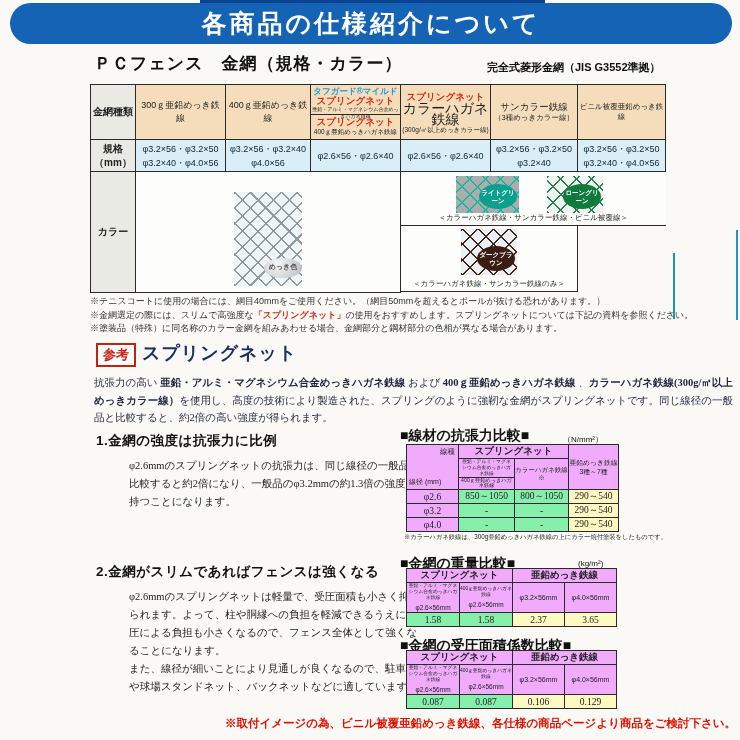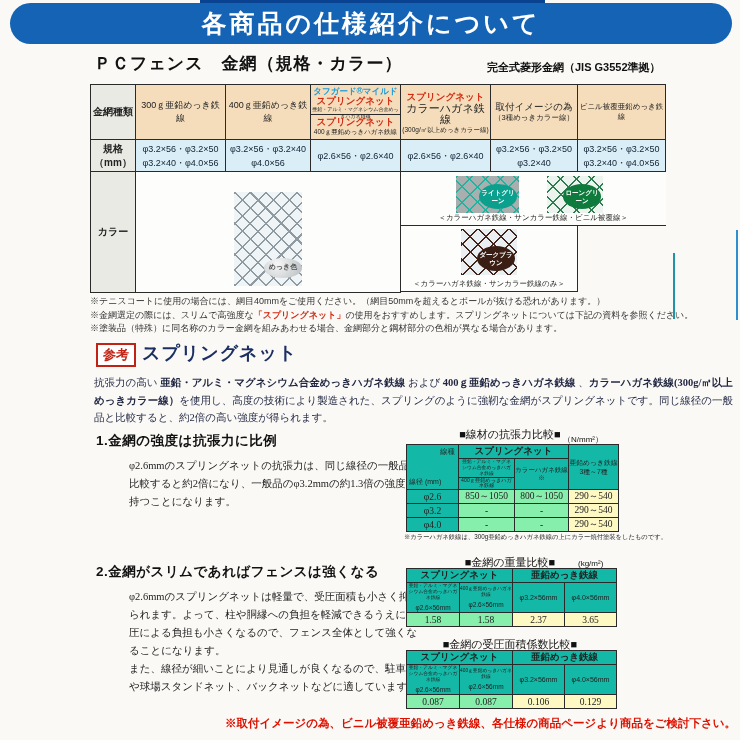--- a/index.html
+++ b/index.html
@@ -32,21 +32,21 @@
   .red { color:#d42a12; } .blue-t { color:#1a9cd8; }
   .split { padding:0 !important; vertical-align:top; }
   .split-top { height:30px; border-bottom:1px solid #2a2a2a; padding-top:1px; }
   .split-top .brand { font-size:8.5px; font-weight:bold; line-height:10px; display:block; }
   .split-top .nm { font-size:9.5px; font-weight:bold; line-height:10px; display:block; }
   .split-top .tiny { font-size:5px; line-height:7px; display:block; }
   .split-bot { height:24px; padding-top:2px; }
   .split-bot .nm { font-size:9.5px; font-weight:bold; line-height:10px; display:block; }
   .split-bot .tiny { font-size:6.5px; line-height:9px; display:block; }
   .h-name { font-size:9.5px; font-weight:bold; line-height:12px; display:block; }
-  .h-sub { font-size:11px; line-height:11px; display:block; }
+  .h-sub { font-size:14px; line-height:11px; display:block; }
   .h-sub2 { font-size:6.5px; line-height:9px; display:block; }
   .h-small { font-size:7.5px; line-height:10px; display:block; }
   .spec-row td { background:#d9eef7; font-size:9px; height:32px; color:#123; line-height:14px; }
   .spec-row .lbl { background:#eaeae4; color:#222; }
   .color-row { height:121px; }
   .mesh-cell { background:#fdfdfb; vertical-align:top; }
   .color-multi { border-right:none !important; border-bottom:none !important; padding:0 !important; vertical-align:top; background:#faf9f6; }
 
   .mesh { position:relative;
     background-image:
@@ -86,24 +86,24 @@
   .serif { font-family:"Liberation Serif", serif; }
   .ref-para { left:94px; top:374px; width:645px; font-size:10.5px; line-height:17.5px; color:#1f2540; }
   .ref-para b { font-weight:bold; }
 
   .sec-head { font-size:13.5px; font-weight:bold; color:#111; letter-spacing:0.5px; }
   .s1-head { left:96px; top:432px; } .s2-head { left:96px; top:563px; }
   .sec-body { width:292px; font-size:10.5px; line-height:18px; color:#222; }
   .s1-body { left:129px; top:457px; } .s2-body { left:129px; top:588px; }
 
   
-  .t-title { width:220px; text-align:center; font-size:11px; font-weight:normal; color:#111; }
+  .t-title { width:220px; text-align:left; font-size:14px; font-weight:bold; color:#111; }
   .t-unit { font-size:8px; color:#111; }
   .mini td { border:1px solid #2a2a2a; text-align:center; vertical-align:middle; padding:0; }
-  .mini .hd { background:#14b8a6; }
+  .mini .hd { background:#f0abfc; }
   .mini .pink { background:#86efac;margin-top:34px; } .mini .blu { background:#fef9c3; }
   .mini .val { font-family:"Liberation Serif", serif; font-size:9.5px; height:14px; color:#222; }
   .mini .grp { font-size:9.5px; font-weight:bold; height:13px; }
   .diag { position:relative; width:52px;
     background:linear-gradient(to bottom right, #e4e4de 49.3%, #2a2a2a 49.3% 50.7%, #e4e4de 50.7%); }
   .diag .dt { position:absolute; top:2px; right:3px; font-size:7.5px; }
   .diag .db { position:absolute; bottom:2px; left:2px; font-size:7px; }
   .subsplit { vertical-align:top; }
   .sub-top { height:18px; border-bottom:1px solid #2a2a2a; font-size:4.8px; line-height:6px;
              display:flex; align-items:center; justify-content:center; padding:1px; }
@@ -150,21 +150,21 @@
           <span class="nm red">スプリングネット</span>
           <span class="tiny">400ｇ亜鉛めっきハガネ鉄線</span>
         </div>
       </td>
       <td class="head c4">
         <span class="h-name red">スプリングネット</span>
         <span class="h-sub">カラーハガネ鉄線</span>
         <span class="h-sub2">(300g/㎡以上めっきカラー線)</span>
       </td>
       <td class="head c5">
-        <span class="h-name" style="font-weight:normal">取付イメージの為</span>
+        <span class="h-name" style="font-weight:normal">サンカラー鉄線</span>
         <span class="h-small">（3種めっきカラー線）</span>
       </td>
       <td class="head c6">
         <span class="h-small">ビニル被覆亜鉛めっき鉄線</span>
       </td>
     </tr>
     <tr class="spec-row">
       <td class="lbl">規格（mm）</td>
       <td>
         <span>φ3.2×56・φ3.2×50</span><br>

